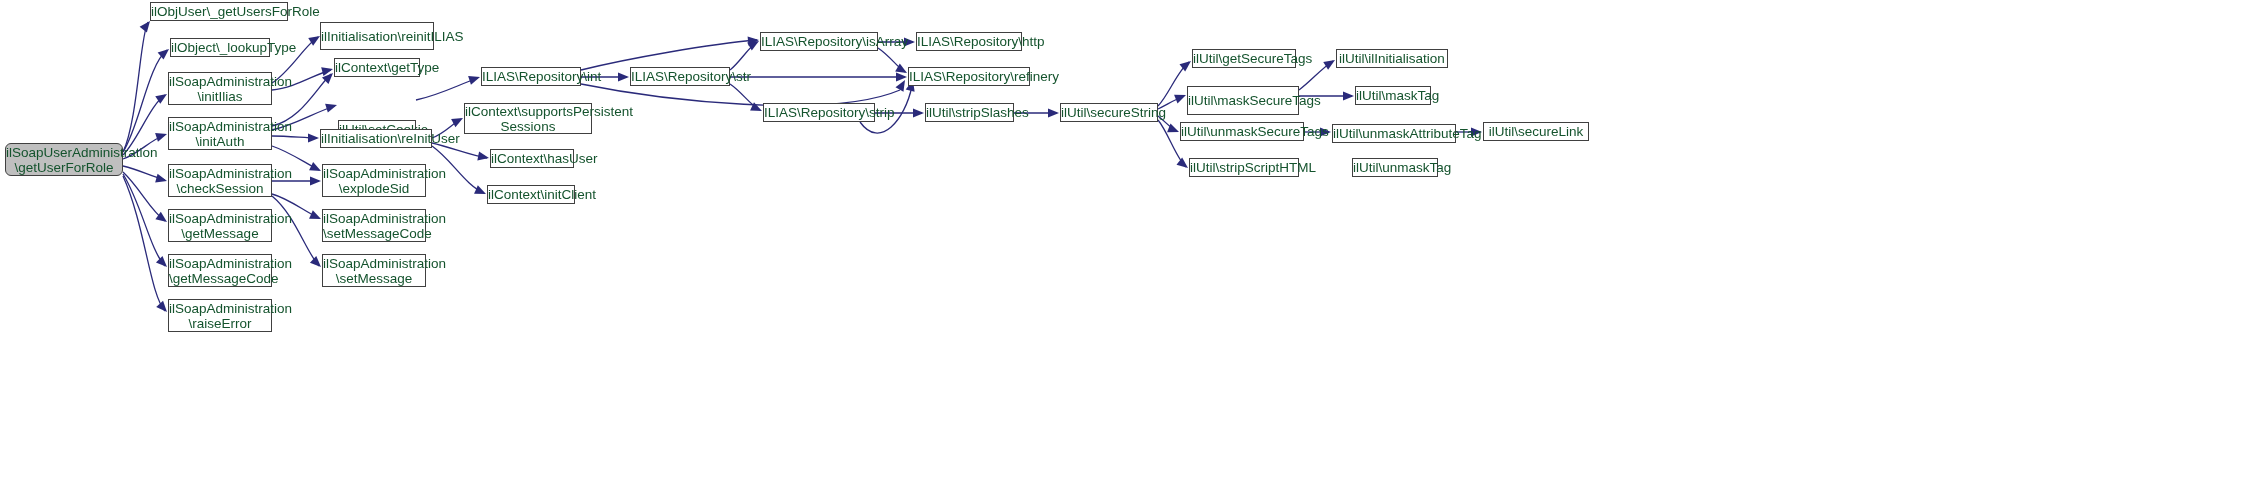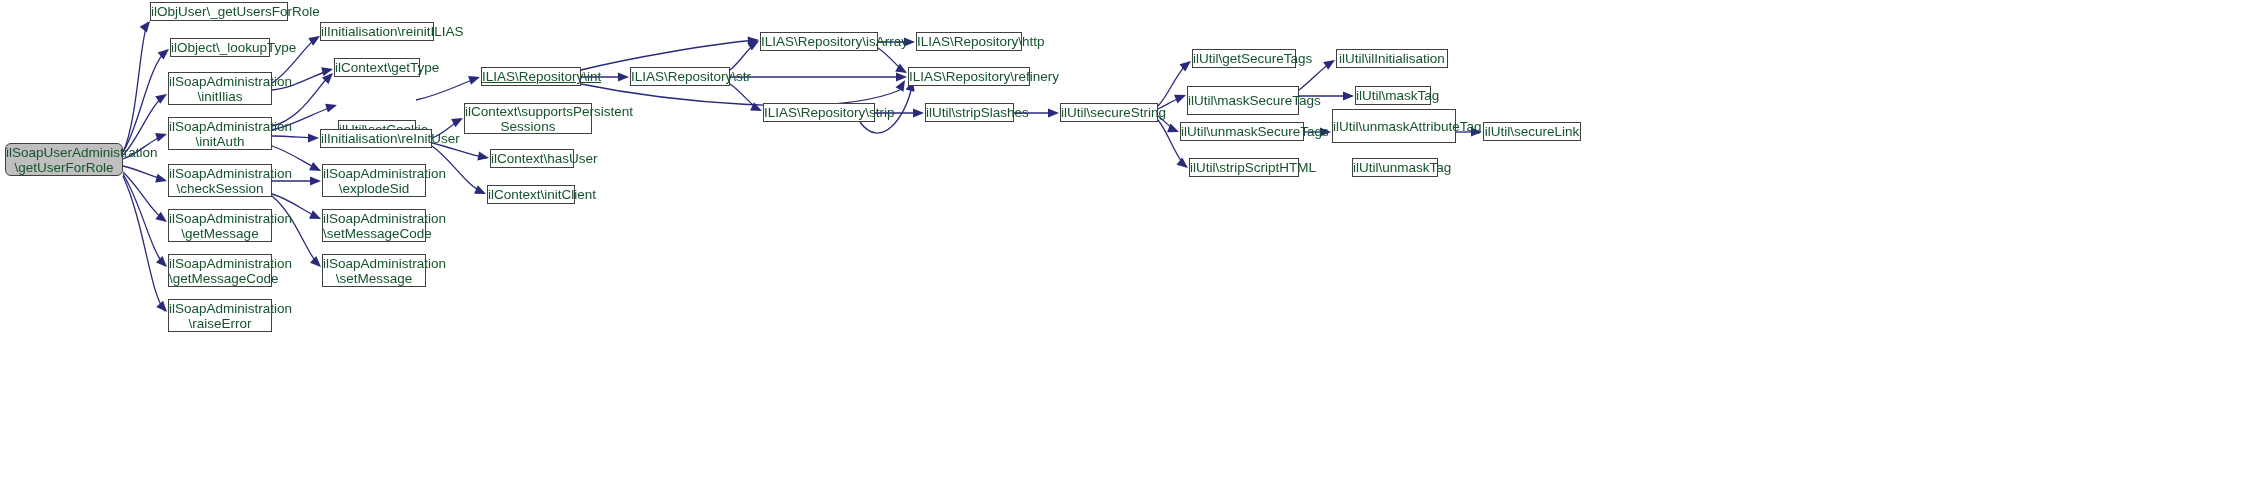--- a/index.html
+++ b/index.html
@@ -139,44 +139,44 @@
     <div class="node" style="left: 168px; top: 117px; width: 104px; height: 33px;"><span class="lbl">ilSoapAdministration
 \initAuth</span></div>
     <div class="node" style="left: 168px; top: 164px; width: 104px; height: 33px;"><span class="lbl">ilSoapAdministration
 \checkSession</span></div>
     <div class="node" style="left: 168px; top: 209px; width: 104px; height: 33px;"><span class="lbl">ilSoapAdministration
 \getMessage</span></div>
     <div class="node" style="left: 168px; top: 254px; width: 104px; height: 33px;"><span class="lbl">ilSoapAdministration
 \getMessageCode</span></div>
     <div class="node" style="left: 168px; top: 299px; width: 104px; height: 33px;"><span class="lbl">ilSoapAdministration
 \raiseError</span></div>
-    <div class="node" style="left: 320px; top: 22px; width: 114px; height: 19px;"><span class="lbl">ilInitialisation\reinitILIAS</span></div>
+    <div class="node" style="left: 320px; top: 22px; width: 114px; height: 28px;"><span class="lbl">ilInitialisation\reinitILIAS</span></div>
     <div class="node" style="left: 334px; top: 58px; width: 86px; height: 19px;"><span class="lbl">ilContext\getType</span></div>
     <div class="node" style="left: 338px; top: 94px; width: 78px; height: 19px; margin-top: 26px;"><span class="lbl">ilUtil\setCookie</span></div>
     <div class="node" style="left: 320px; top: 129px; width: 112px; height: 19px;"><span class="lbl">ilInitialisation\reInitUser</span></div>
     <div class="node" style="left: 322px; top: 164px; width: 104px; height: 33px;"><span class="lbl">ilSoapAdministration
 \explodeSid</span></div>
     <div class="node" style="left: 322px; top: 209px; width: 104px; height: 33px;"><span class="lbl">ilSoapAdministration
 \setMessageCode</span></div>
     <div class="node" style="left: 322px; top: 254px; width: 104px; height: 33px;"><span class="lbl">ilSoapAdministration
 \setMessage</span></div>
-    <div class="node" style="left: 481px; top: 67px; width: 100px; height: 19px; text-decoration: underline;"><span class="lbl">ILIAS\Repository\int</span></div>
+    <div class="node" style="left: 481px; top: 67px; width: 100px; height: 19px;"><span class="lbl">ILIAS\Repository\int</span></div>
     <div class="node" style="left: 464px; top: 103px; width: 128px; height: 31px;"><span class="lbl">ilContext\supportsPersistent
 Sessions</span></div>
     <div class="node" style="left: 490px; top: 149px; width: 84px; height: 19px;"><span class="lbl">ilContext\hasUser</span></div>
     <div class="node" style="left: 487px; top: 185px; width: 88px; height: 19px;"><span class="lbl">ilContext\initClient</span></div>
     <div class="node" style="left: 630px; top: 67px; width: 100px; height: 19px;"><span class="lbl">ILIAS\Repository\str</span></div>
     <div class="node" style="left: 760px; top: 32px; width: 118px; height: 19px;"><span class="lbl">ILIAS\Repository\isArray</span></div>
     <div class="node" style="left: 763px; top: 103px; width: 112px; height: 19px;"><span class="lbl">ILIAS\Repository\strip</span></div>
     <div class="node" style="left: 916px; top: 32px; width: 106px; height: 19px;"><span class="lbl">ILIAS\Repository\http</span></div>
     <div class="node" style="left: 908px; top: 67px; width: 122px; height: 19px;"><span class="lbl">ILIAS\Repository\refinery</span></div>
     <div class="node" style="left: 925px; top: 103px; width: 89px; height: 19px;"><span class="lbl">ilUtil\stripSlashes</span></div>
     <div class="node" style="left: 1060px; top: 103px; width: 98px; height: 19px;"><span class="lbl">ilUtil\secureString</span></div>
     <div class="node" style="left: 1192px; top: 49px; width: 104px; height: 19px;"><span class="lbl">ilUtil\getSecureTags</span></div>
     <div class="node" style="left: 1187px; top: 86px; width: 112px; height: 29px; justify-content: flex-end;"><span class="lbl">ilUtil\maskSecureTags</span></div>
     <div class="node" style="left: 1180px; top: 122px; width: 124px; height: 19px;"><span class="lbl">ilUtil\unmaskSecureTags</span></div>
     <div class="node" style="left: 1189px; top: 158px; width: 110px; height: 19px;"><span class="lbl">ilUtil\stripScriptHTML</span></div>
     <div class="node" style="left: 1336px; top: 49px; width: 112px; height: 19px;"><span class="lbl">ilUtil\ilInitialisation</span></div>
     <div class="node" style="left: 1355px; top: 86px; width: 76px; height: 19px;"><span class="lbl">ilUtil\maskTag</span></div>
-    <div class="node" style="left: 1332px; top: 109px; width: 124px; height: 34px;"><span class="lbl">ilUtil\unmaskAttributeTag</span></div>
+    <div class="node" style="left: 1332px; top: 124px; width: 124px; height: 19px;"><span class="lbl">ilUtil\unmaskAttributeTag</span></div>
     <div class="node" style="left: 1352px; top: 158px; width: 86px; height: 19px;"><span class="lbl">ilUtil\unmaskTag</span></div>
-    <div class="node" style="left: 1483px; top: 122px; width: 98px; height: 19px;"><span class="lbl">ilUtil\secureLink</span></div>
+    <div class="node" style="left: 1483px; top: 122px; width: 106px; height: 19px;"><span class="lbl">ilUtil\secureLink</span></div>
   </div>
 
 </body></html>

